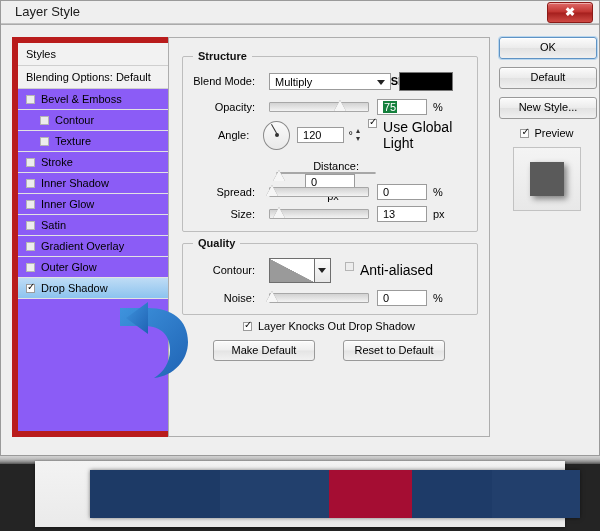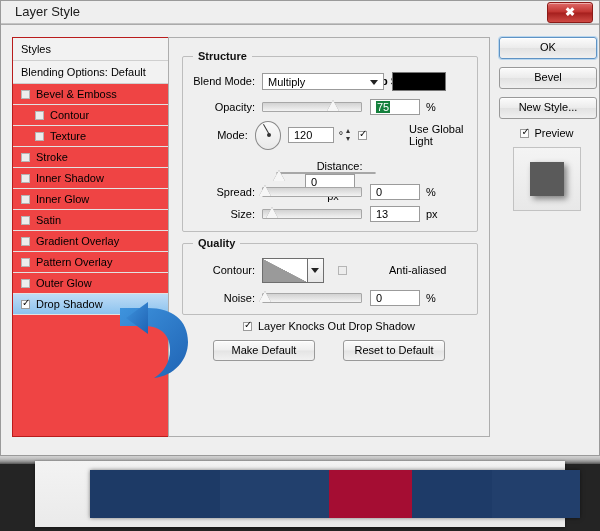--- a/index.html
+++ b/index.html
@@ -54,21 +54,21 @@
     border:1px solid #8c1b18;border-radius:3px;
     box-shadow:inset 0 1px 0 rgba(255,255,255,.45);
     color:#fff;font-size:12px;font-weight:bold;line-height:19px;text-align:center;
     cursor:pointer;
   }
   #title-sep{position:absolute;left:0;top:22px;width:598px;height:2px;
      background:linear-gradient(180deg,#cfcfcf,#9e9e9e);}
   
   #styles-panel{
     position:absolute;left:11px;top:36px;width:170px;height:400px;
-    background:#ef4444;border:1px solid #b91c1c;box-sizing:border-box;
+    background:#8b5cf6;border:6px solid #b91c1c;box-sizing:border-box;
   }
   .style-head{
     height:22px;line-height:22px;padding-left:8px;border-bottom:1px solid #cfcfcf;
     background:#f2f2f2;font-size:11px;
   }
   .style-row{
     height:20px;line-height:20px;padding-left:8px;display:flex;align-items:center;
     border-bottom:1px solid #e2e2e2;font-size:11px;cursor:default;
   }
   .style-row.indent{padding-left:22px;}
@@ -114,21 +114,21 @@
   .group-title{
     position:absolute;top:-7px;left:10px;background:#efefef;padding:0 5px;
     font-size:11px;font-weight:bold;color:#111;
   }
   #dd-title{
     position:absolute;left:189px;top:37px;font-size:11px;font-weight:bold;background:#efefef;padding:0 4px;
   }
   #structure-grp{left:13px;top:18px;width:294px;height:174px;}
   #quality-grp{left:13px;top:205px;width:294px;height:70px;}
   .row{position:absolute;left:0;width:294px;height:20px;display:flex;align-items:center;}
-  .lbl{width:72px;text-align:right;padding-right:7px;font-size:11px;}
+  .lbl{width:72px;text-align:right;padding-right:14px;font-size:11px;}
   .numbox{
     width:50px;height:16px;border:1px solid #9b9b9b;background:#fff;
     font-size:11px;line-height:15px;padding-left:5px;box-sizing:border-box;
     font-family:"Liberation Sans", sans-serif;
   }
   .unit{margin-left:6px;font-size:11px;}
   .slider{
     position:relative;width:98px;height:8px;margin-right:8px;
     background:linear-gradient(180deg,#d2d2d2,#f3f3f3);
     border:1px solid #a7a7a7;border-radius:1px;
@@ -152,21 +152,21 @@
     width:27px;height:27px;border-radius:50%;border:1px solid #8a8a8a;
     background:linear-gradient(180deg,#fafafa,#e9e9e9);position:relative;margin-right:7px;cursor:pointer;
   }
   #angle-dial .needle{
     position:absolute;left:13px;top:13px;width:12px;height:1px;background:#333;
     transform-origin:0 0;transform:rotate(-120deg);
   }
   #angle-dial .hub{position:absolute;left:11px;top:11px;width:4px;height:4px;border-radius:50%;background:#333;}
   .deg{margin-left:5px;font-size:11px;}
   .spin{margin-left:3px;font-size:8px;color:#333;line-height:8px;}
-  .inline-cb{display:flex;align-items:center;margin-left:8px;font-size:11px;cursor:pointer;gap:36px;}
+  .inline-cb{display:flex;margin-left:8px;font-size:14px;cursor:pointer;}
   #opacity-value{
     background:#15803d;color:#fff;padding:0 1px;
   }
   #contour-swatch{
     width:44px;height:23px;border:1px solid #6e6e6e;background:#fff;position:relative;cursor:pointer;
   }
   #contour-swatch .fill{
     position:absolute;inset:0;
     background:linear-gradient(to top right,#9a9a9a 0%,#9a9a9a 49.5%,#ffffff 50.5%,#ffffff 100%);
   }
@@ -251,36 +251,32 @@
         <div class="style-row">
           <span class="cb dim"></span>
           <span>Satin</span>
         </div>
         <div class="style-row">
           <span class="cb dim"></span>
           <span>Gradient Overlay</span>
         </div>
         <div class="style-row">
           <span class="cb dim"></span>
-          <span>Pattern Overlay</span>
-        </div>
-        <div class="style-row">
-          <span class="cb dim"></span>
           <span>Outer Glow</span>
         </div>
         <div class="style-row selected">
           <span class="cb checked"></span>
           <span>Drop Shadow</span>
         </div>
       </div>
   </div>
 
   <div id="right-col">
     <div class="btn primary">OK</div>
-    <div class="btn">Bevel</div>
+    <div class="btn">Default</div>
     <div class="btn">New Style...</div>
     <div id="preview-row">
       <span class="cb checked"></span>
       <span>Preview</span>
     </div>
     <div id="thumb-box">
       <div id="thumb-square"></div>
     </div>
   </div>
 
@@ -303,21 +299,21 @@
       <div class="row" style="top:40px;">
         <div class="lbl">Opacity:</div>
         <div class="slider">
           <div class="thumbtri" style="left:64px;"></div>
         </div>
         <div class="numbox"><span id="opacity-value">75</span></div>
         <span class="unit">%</span>
       </div>
 
       <div class="row" style="top:63px;height:30px;">
-        <div class="lbl">Mode:</div>
+        <div class="lbl">Angle:</div>
         <div id="angle-dial">
           <div class="needle"></div>
           <div class="hub"></div>
         </div>
         <div class="numbox">120</div>
         <span class="deg">°</span>
         <span class="spin">▴<br>▾</span>
         <div class="inline-cb">
           <span class="cb checked"></span>
           <span>Use Global Light</span>

